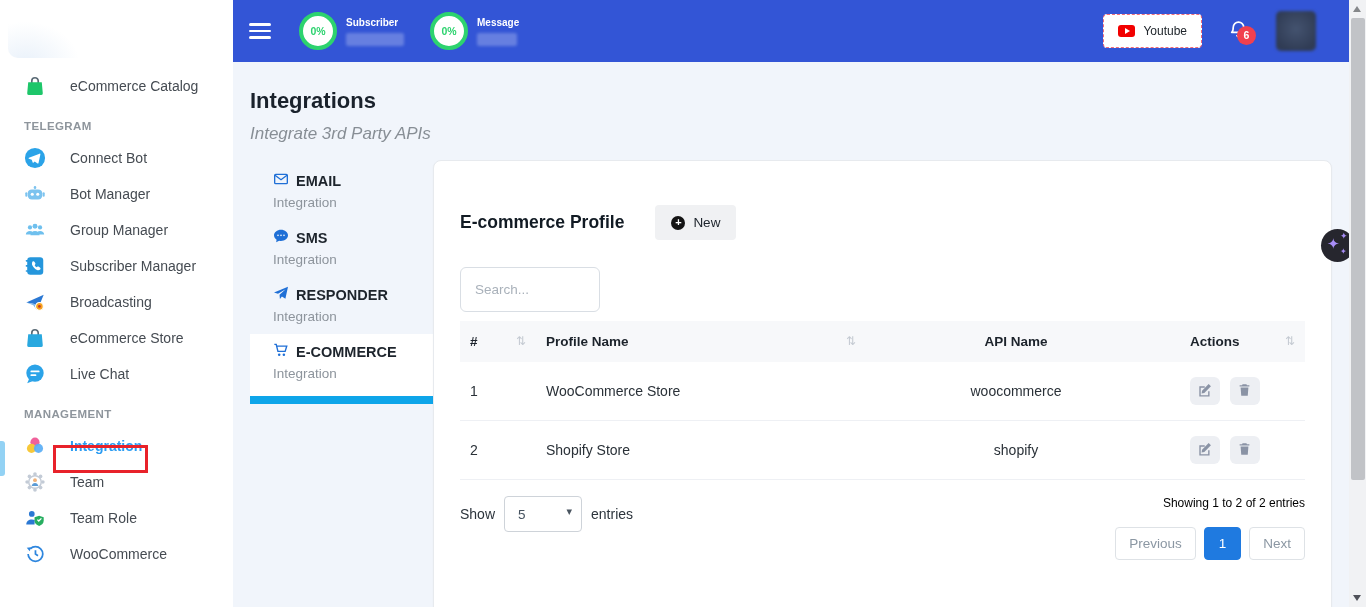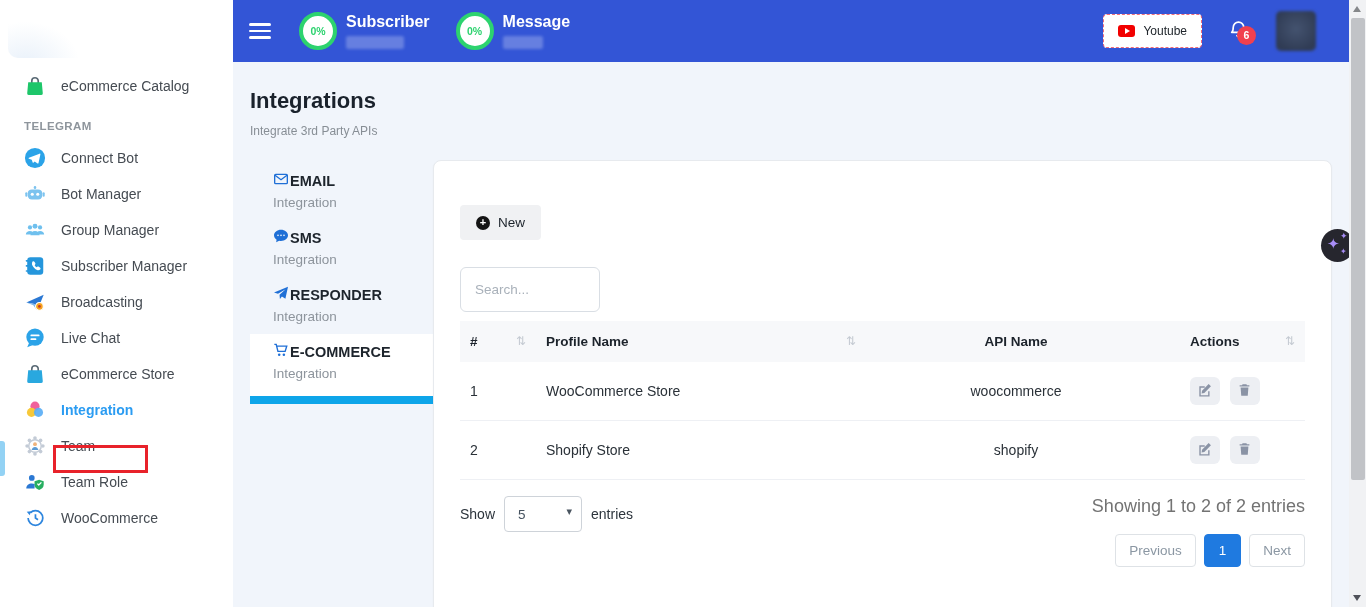--- a/index.html
+++ b/index.html
@@ -10,65 +10,65 @@
     background: #f1f5fb; color:#212930;
   }
 
   
   .sidebar { position:absolute; left:0; top:0; width:233px; height:607px; background:#fff; z-index:5; }
   .logo-area { position:relative; height:62px; }
   .logo-img { position:absolute; left:8px; top:0; width:88px; height:58px;
     background: radial-gradient(90px 70px at 20% 110%, #e9f1fa 0%, #ffffff 60%), #fdfeff;
     border-radius:0 0 10px 10px; }
   .logo-topline { position:absolute; left:10px; top:0; width:86px; height:3px; background:#0c0c0c; }
-  .side-item { display:flex; align-items:center; gap:15px; height:36px; padding:0 10px 0 24px;
+  .side-item { display:flex; align-items:center; gap:24px; height:36px; padding:0 10px 0 24px;
     font-size:14px; color:#454b52; cursor:pointer; }
   .side-item.first { margin-top:6px; }
   .side-item .ic { width:22px; height:22px; flex:none; display:flex; align-items:center; justify-content:center; }
   .section-title { padding:16px 24px 8px; font-size:11.5px; font-weight:bold; color:#8e959c; letter-spacing:.4px; }
   .side-item.active span.lbl { color:#2b9cf2; font-weight:bold; }
   .active-bar { position:absolute; left:0; top:441px; width:5px; height:35px; background:#93d2f4; border-radius:0 3px 3px 0; z-index:6; }
   .annotation-box { position:absolute; left:53px; top:445px; width:95px; height:28px; border:3px solid #e8222a; z-index:7; pointer-events:none; }
 
   
   .header { position:absolute; left:233px; top:0; right:0; height:62px; background:#3355d6;
     display:flex; align-items:center; padding:0 50px 0 16px; z-index:4; }
   .hamburger { width:22px; margin-right:16px; cursor:pointer; }
   .hamburger div { height:2.6px; background:#fff; border-radius:2px; margin:4px 0; }
   .stat { display:flex; align-items:center; margin-left:12px; }
   .stat + .stat { margin-left:26px; }
   .ring { width:38px; height:38px; border-radius:50%; border:4px solid #2dd36f; background:#fff;
     display:flex; align-items:center; justify-content:center; font-size:10.5px; font-weight:bold; color:#2dd36f; }
   .stat-col { margin-left:9px; }
-  .stat-label { color:#fff; font-weight:bold; font-size:16px; }
+  .stat-label { color:#fff; font-weight:bold; font-size:10px; }
   .stat-blur { margin-top:5px; width:58px; height:13px; border-radius:2px; background:rgba(255,255,255,.25); filter:blur(1.5px); }
   .stat-blur.sm { width:40px; }
   .hdr-right { margin-left:auto; display:flex; align-items:center; }
   .hbtn { display:inline-flex; align-items:center; gap:8px; background:#fff; border-radius:4px;
     padding:9px 14px; font-size:12px; color:#20262c; font-weight:500; cursor:pointer; }
   .hbtn.youtube { border:1.6px dashed #ef6a79; }
   .hbtn.discussion { border:1.6px dashed #7aa6ea; margin-left:14px; }
   .yt-ic { width:17px; height:12px; background:#f20000; border-radius:3px; position:relative; }
   .yt-ic::after { content:""; position:absolute; left:6.5px; top:3px; border-left:5px solid #fff;
     border-top:3px solid transparent; border-bottom:3px solid transparent; }
   .bell-wrap { position:relative; margin:0 27px 0 26px; cursor:pointer; }
   .badge { position:absolute; left:9px; top:7px; min-width:19px; height:19px; border-radius:50%;
     background:#f1404f; color:#fff; font-size:10.5px; font-weight:bold; display:flex; align-items:center; justify-content:center; }
   .avatar { width:40px; height:40px; border-radius:5px;
     background: radial-gradient(circle at 50% 45%, #44536f 0%, #303c55 75%); filter: blur(1.6px); }
 
   
   .content { position:absolute; left:233px; top:62px; right:0; bottom:0; background:#f1f5fb; }
   .page-head { position:absolute; left:17px; top:26px; }
   .page-head h1 { font-size:22px; font-weight:bold; color:#1a222c; }
-  .page-head .sub { margin-top:10px; font-size:12px; color:#878e95; }
+  .page-head .sub { margin-top:10px; font-size:17px; color:#878e95;font-style:italic; }
 
   .subnav { position:absolute; left:17px; top:101px; width:183px; }
   .subnav-item { padding:8px 0 10px 23px; cursor:pointer; }
-  .subnav-item .t-row { display:flex; align-items:center; gap:1px; font-size:14.5px; font-weight:bold; color:#1d242c; }
+  .subnav-item .t-row { display:flex; align-items:center; gap:7px; font-size:14.5px; font-weight:bold; color:#1d242c; }
   .subnav-item .t-sub { margin-top:5px; font-size:13.5px; color:#8d949c; }
   .subnav-item.active { background:#fff; border-bottom:8px solid #0ea5e9; padding-bottom:15px; }
 
   .card { position:absolute; left:200px; top:98px; width:899px; height:560px; background:#fff;
     border:1px solid #e7eaee; border-radius:8px; padding:44px 26px 0; box-shadow:0 1px 2px rgba(16,30,54,.04); }
   .card-title-row { display:flex; align-items:center; gap:31px; }
   .card-title-row h2 { font-size:17.5px; font-weight:bold; color:#121b24; }
   .new-btn { display:inline-flex; align-items:center; gap:8px; background:#f0f1f3; border:none;
     border-radius:4px; padding:10px 16px; font-size:13.5px; color:#1c232b; cursor:pointer; font-family:inherit; }
   .plus-ic { width:14px; height:14px; border-radius:50%; background:#141414; color:#fff; font-size:11px;
@@ -89,21 +89,21 @@
   .act-btn { display:inline-flex; align-items:center; justify-content:center; width:30px; height:28px;
     border:none; border-radius:6px; background:#edeff3; margin-right:6px; cursor:pointer; }
 
   .tbl-footer { margin-top:16px; display:flex; justify-content:space-between; align-items:flex-start;gap:47px; }
   .show-group { display:flex; align-items:center; gap:9px; font-size:14px; color:#2c343c; }
   .sel-wrap { position:relative; }
   .sel-wrap select { appearance:none; -webkit-appearance:none; width:78px; height:36px; border:1px solid #ced3d9;
     border-radius:4px; padding:0 24px 0 13px; font-size:13.5px; color:#45525f; background:#fff; font-family:inherit; cursor:pointer; }
   .sel-chevron { position:absolute; right:10px; top:9px; font-size:11px; color:#4a5560; pointer-events:none; }
   .foot-right { text-align:right; }
-  .showing { font-size:18px; color:#737373; }
+  .showing { font-size:12px; color:#000000; }
   .pagination { margin-top:17px; display:flex; gap:8px; justify-content:flex-end; }
   .pg-btn { border:1px solid #dee2e6; background:#fff; color:#8b97a3; font-size:13.5px; padding:8px 13px;
     border-radius:4px; cursor:pointer; font-family:inherit; }
   .pg-btn.current { background:#1f7ae0; border-color:#1f7ae0; color:#fff; padding:8px 14px; }
 
   
   .ai-fab { position:absolute; left:1321px; top:229px; width:33px; height:33px; border-radius:50%;
     background:#26262e; z-index:8; cursor:pointer; }
   .ai-fab .s1 { position:absolute; left:6px; top:6px; color:#a98ef8; font-size:15px; }
   .ai-fab .s2 { position:absolute; left:19px; top:2px; color:#a98ef8; font-size:9px; }
@@ -190,38 +190,39 @@
           <path fill="#7db6e8" d="M2.5 12.5l8.8 1.8 4.2 4.2-2.3 1.5-3-4.5z"></path>
           <circle cx="16.8" cy="16.8" r="4.2" fill="#f6a21e" stroke="#fff" stroke-width="1.2"></circle>
           <circle cx="16.8" cy="16.8" r="1.5" fill="#c0392b"></circle>
         </svg>
     </span>
     <span class="lbl">Broadcasting</span>
   </div>
   <div class="side-item">
     <span class="ic">
       <svg viewBox="0 0 24 24" width="22" height="22">
+          <path fill="none" stroke="#5a6a75" stroke-width="1.8" d="M8.5 10V6.5a3.5 3.5 0 017 0V10"></path>
+          <path fill="#29a8df" d="M4.6 8h14.8l1.1 11.9a1.6 1.6 0 01-1.6 1.8H5.1a1.6 1.6 0 01-1.6-1.8z"></path>
+        </svg>
+    </span>
+    <span class="lbl">eCommerce Store</span>
+  </div>
+  <div class="side-item">
+    <span class="ic">
+      <svg viewBox="0 0 24 24" width="22" height="22">
           <circle cx="12" cy="11" r="9.5" fill="#2ba3e8"></circle>
           <path fill="#2ba3e8" d="M5.5 17.5L3.5 22l5.5-2.2z"></path>
           <rect x="7" y="8.3" width="10" height="1.9" rx=".95" fill="#fff"></rect>
           <rect x="7" y="12.3" width="6.5" height="1.9" rx=".95" fill="#fff"></rect>
         </svg>
     </span>
     <span class="lbl">Live Chat</span>
   </div>
-  <div class="side-item">
-    <span class="ic">
-      <svg viewBox="0 0 24 24" width="22" height="22">
-          <path fill="none" stroke="#5a6a75" stroke-width="1.8" d="M8.5 10V6.5a3.5 3.5 0 017 0V10"></path>
-          <path fill="#29a8df" d="M4.6 8h14.8l1.1 11.9a1.6 1.6 0 01-1.6 1.8H5.1a1.6 1.6 0 01-1.6-1.8z"></path>
-        </svg>
-    </span>
-    <span class="lbl">eCommerce Store</span>
-  </div>
-
+
+  <div class="section-title">MANAGEMENT</div>
 
   <div class="side-item active">
     <span class="ic">
       <svg viewBox="0 0 24 24" width="22" height="22">
           <circle cx="12" cy="7.8" r="5" fill="#f0619b"></circle>
           <circle cx="8.2" cy="14.6" r="5" fill="#f7c839"></circle>
           <circle cx="15.8" cy="14.6" r="5" fill="#5aaef5" opacity=".92"></circle>
         </svg>
     </span>
     <span class="lbl">Integration</span>
@@ -368,20 +369,21 @@
             </svg>
         </span>
         <span>E-COMMERCE</span>
       </div>
       <div class="t-sub">Integration</div>
     </div>
   </div>
 
   <div class="card">
     <div class="card-title-row">
+      <h2>E-commerce Profile</h2>
       <button class="new-btn">
         <span class="plus-ic">+</span>
         <span>New</span>
       </button>
     </div>
 
     <input class="search-input" type="text" placeholder="Search..." style="">
 
     <table class="grid">
       <thead>

